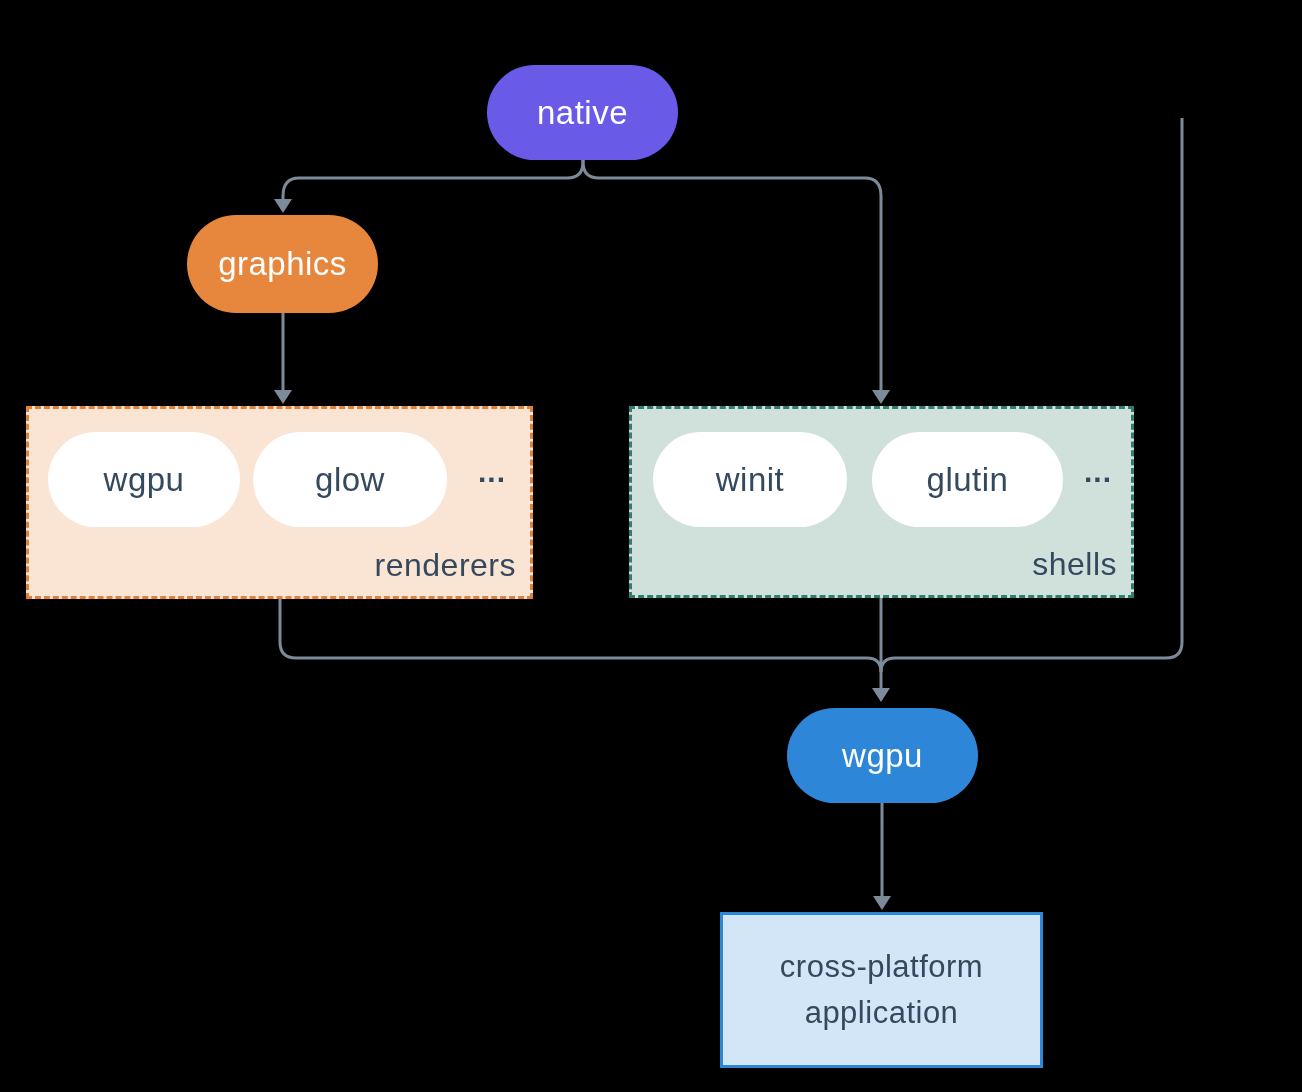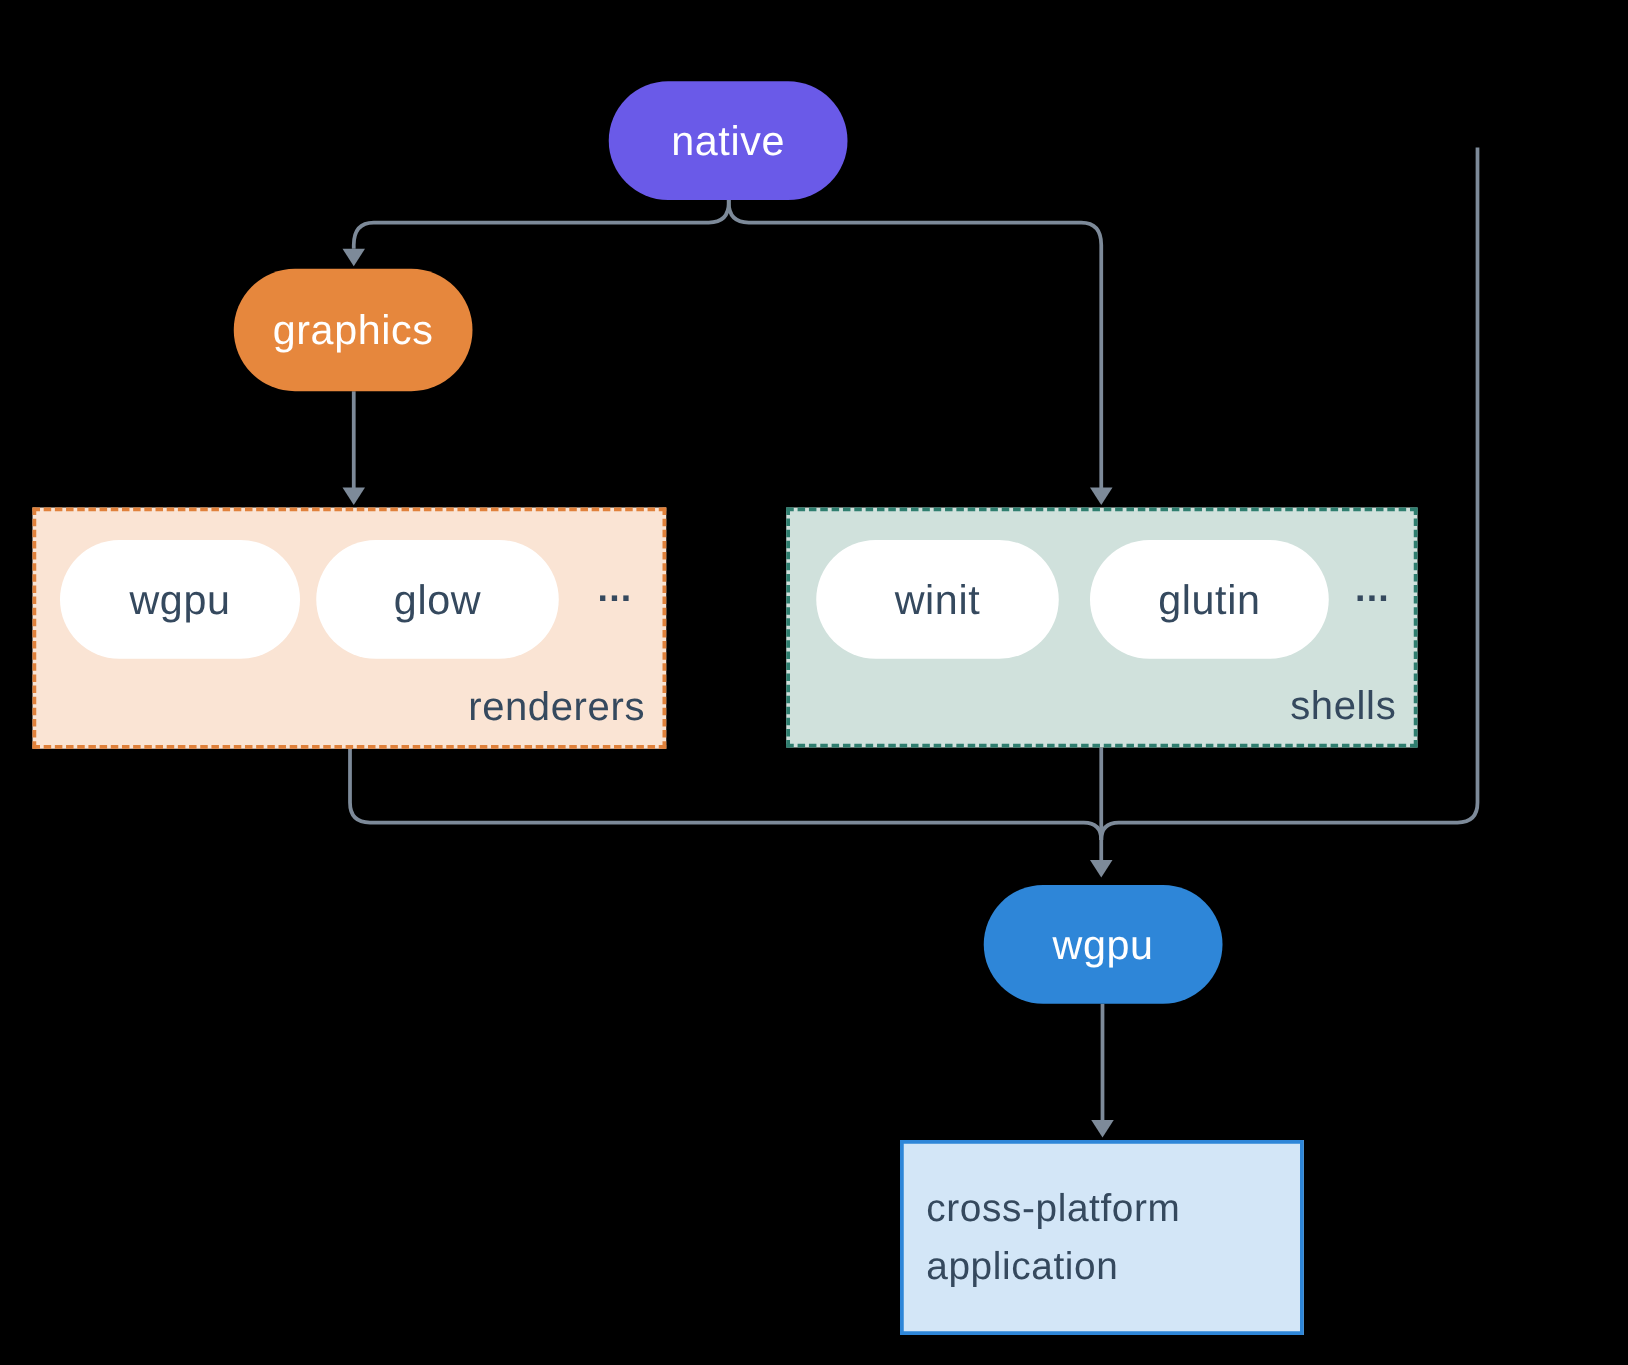--- a/index.html
+++ b/index.html
@@ -92,20 +92,21 @@
   .app-box {
     position: absolute;
     left: 720px; top: 912px;
     width: 323px; height: 156px;
     box-sizing: border-box;
     background: var(--c-app_bg);
     border: 3px solid var(--c-app_border);
     display: flex;
     align-items: center;
     justify-content: center;
+    text-align: center;
     font-size: 31px;
     line-height: 1.5;
     letter-spacing: 0.5px;
     color: var(--c-text_dark);
     padding: 0 18px;
   }
 </style>
 </head>
 <body>
 

